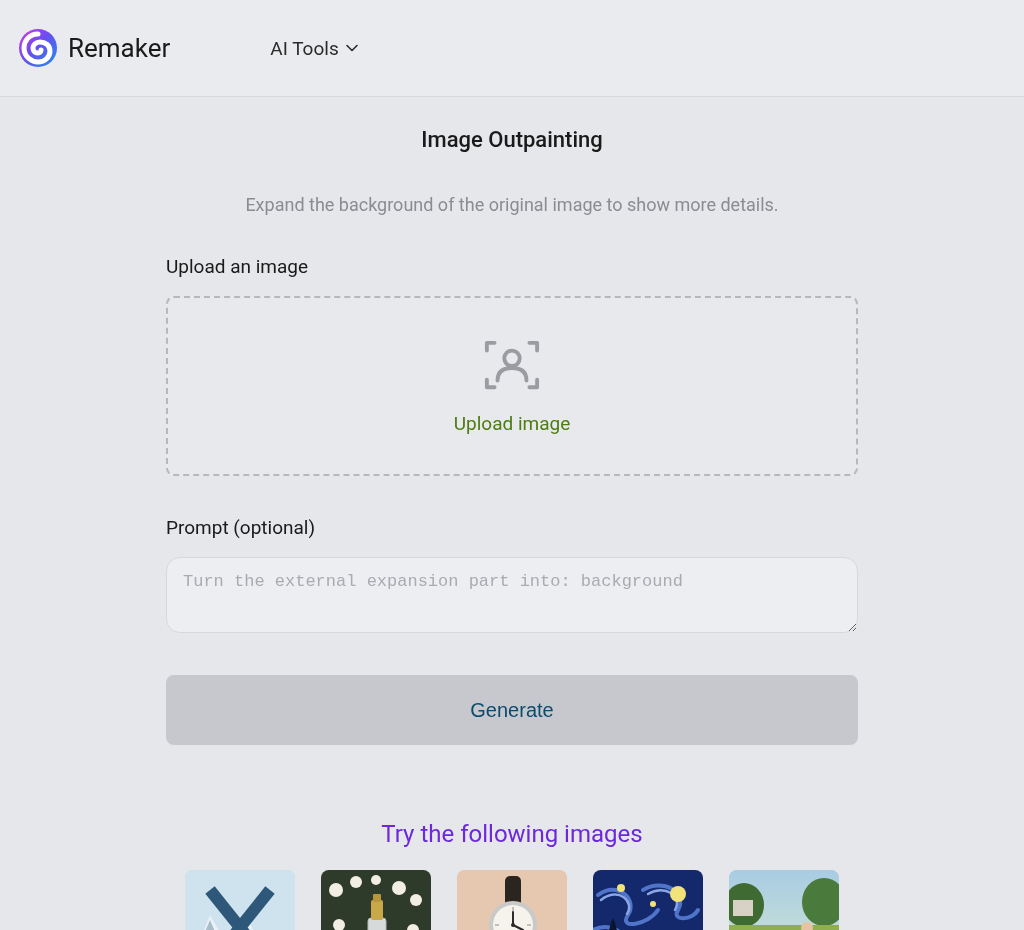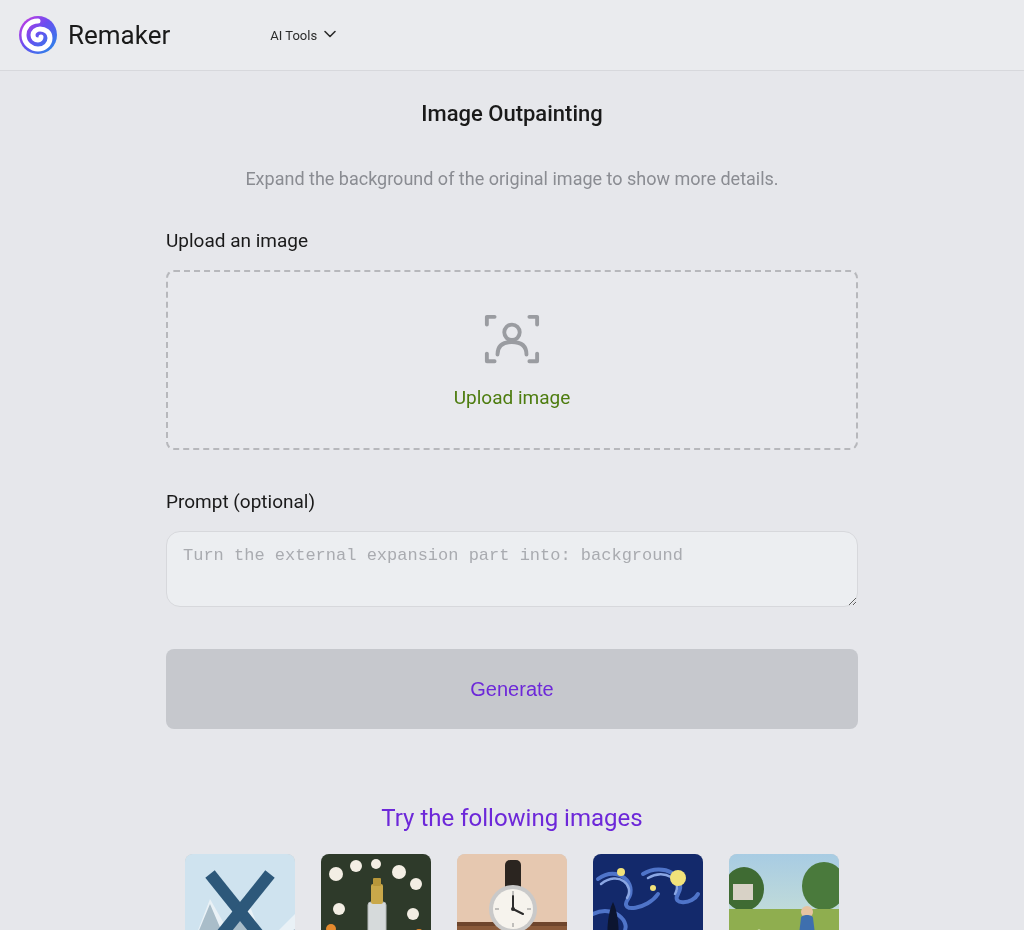--- a/index.html
+++ b/index.html
@@ -11,21 +11,21 @@
       font-family: -apple-system, BlinkMacSystemFont, "Segoe UI", Roboto, "Helvetica Neue", Arial, sans-serif;
       background: #e6e7eb;
       width: 1024px;
       min-height: 930px;
     }
     
     .header {
       display: flex;
       align-items: center;
       gap: 100px;
-      padding: 15px 18px;
+      padding: 28px 18px;
       background: #eaebee;
       border-bottom: 1px solid #d7d8dc;
     }
     .brand {
       display: flex;
       align-items: center;
       gap: 10px;
     }
     .brand-logo {
       width: 40px;
@@ -33,21 +33,21 @@
     }
     .brand-name {
       font-size: 26px;
       color: #1a1a1a;
       font-weight: 450;
     }
     .nav-item {
       display: flex;
       align-items: center;
       gap: 6px;
-      font-size: 13px;
+      font-size: 19px;
       color: #2b2b2b;
       cursor: pointer;
     }
     .nav-item .chev {
       display: inline-block;
     }
     
     .main {
       padding: 30px 0 40px 0;
     }
@@ -108,25 +108,25 @@
       font-size: 17px;
       color: #2b2b2b;
       resize: vertical;
     }
     .prompt-input::placeholder {
       color: #a9abb0;
     }
     .generate-button {
       width: 100%;
       margin-top: 38px;
-      height: 80px;
+      height: 70px;
       background: #c6c8cd;
       border: none;
       border-radius: 8px;
-      color: #6d28d9;
+      color: #0c4a6e;
       font-size: 20px;
       cursor: pointer;
     }
     .samples-title {
       text-align: center;
       font-size: 24px;
       color: #6d28d9;
       margin-top: 75px;
       margin-bottom: 22px;
     }

